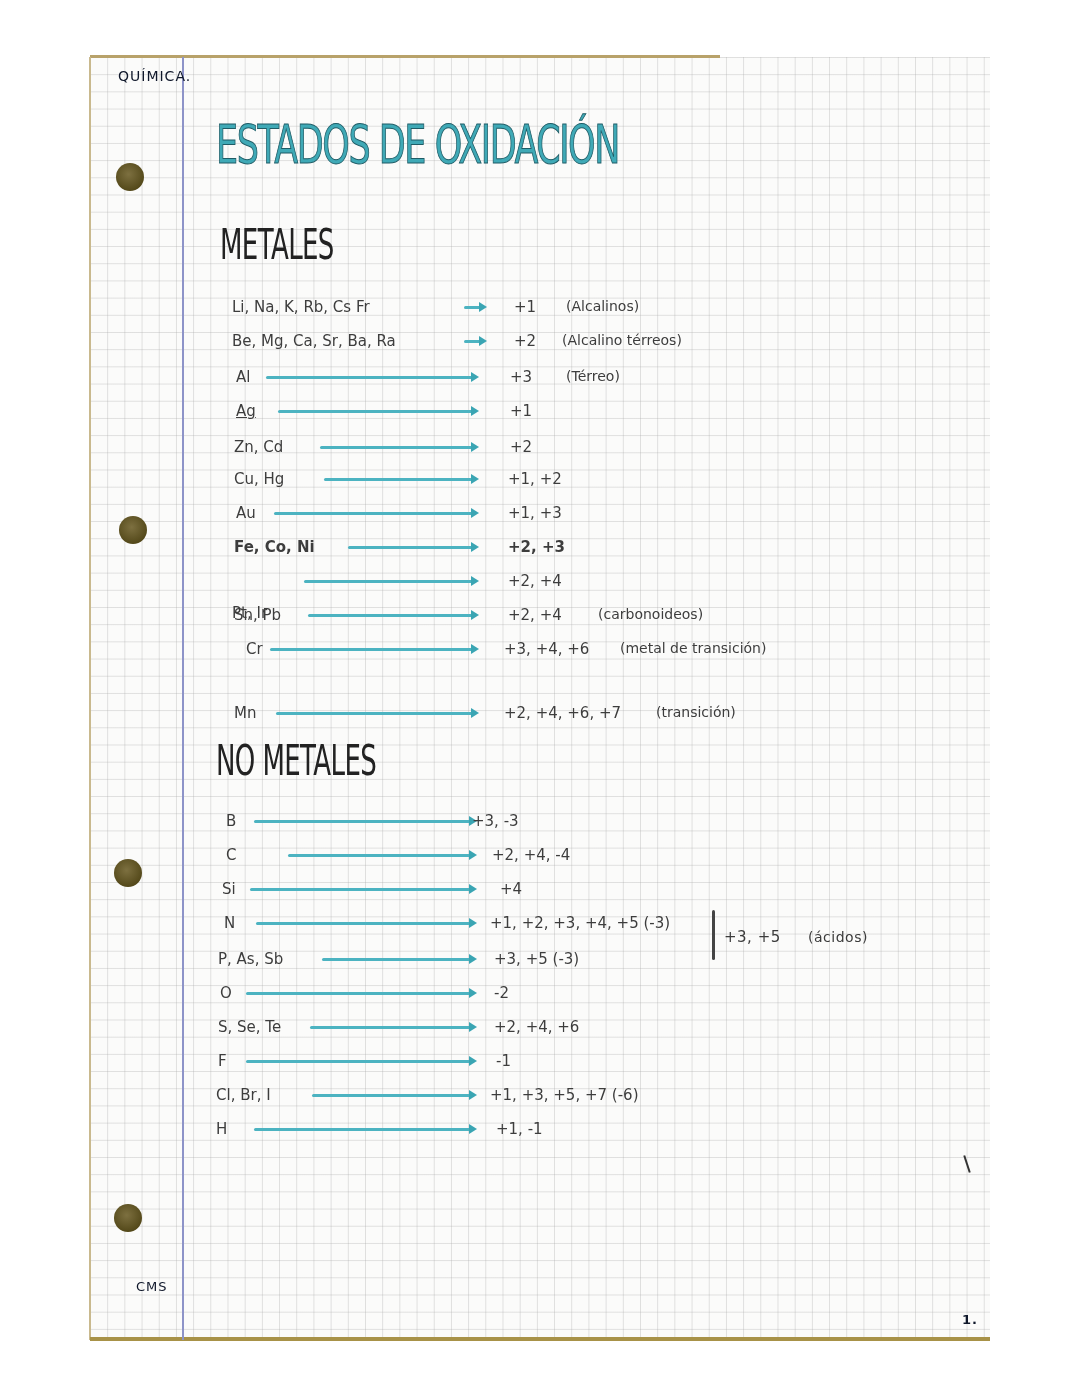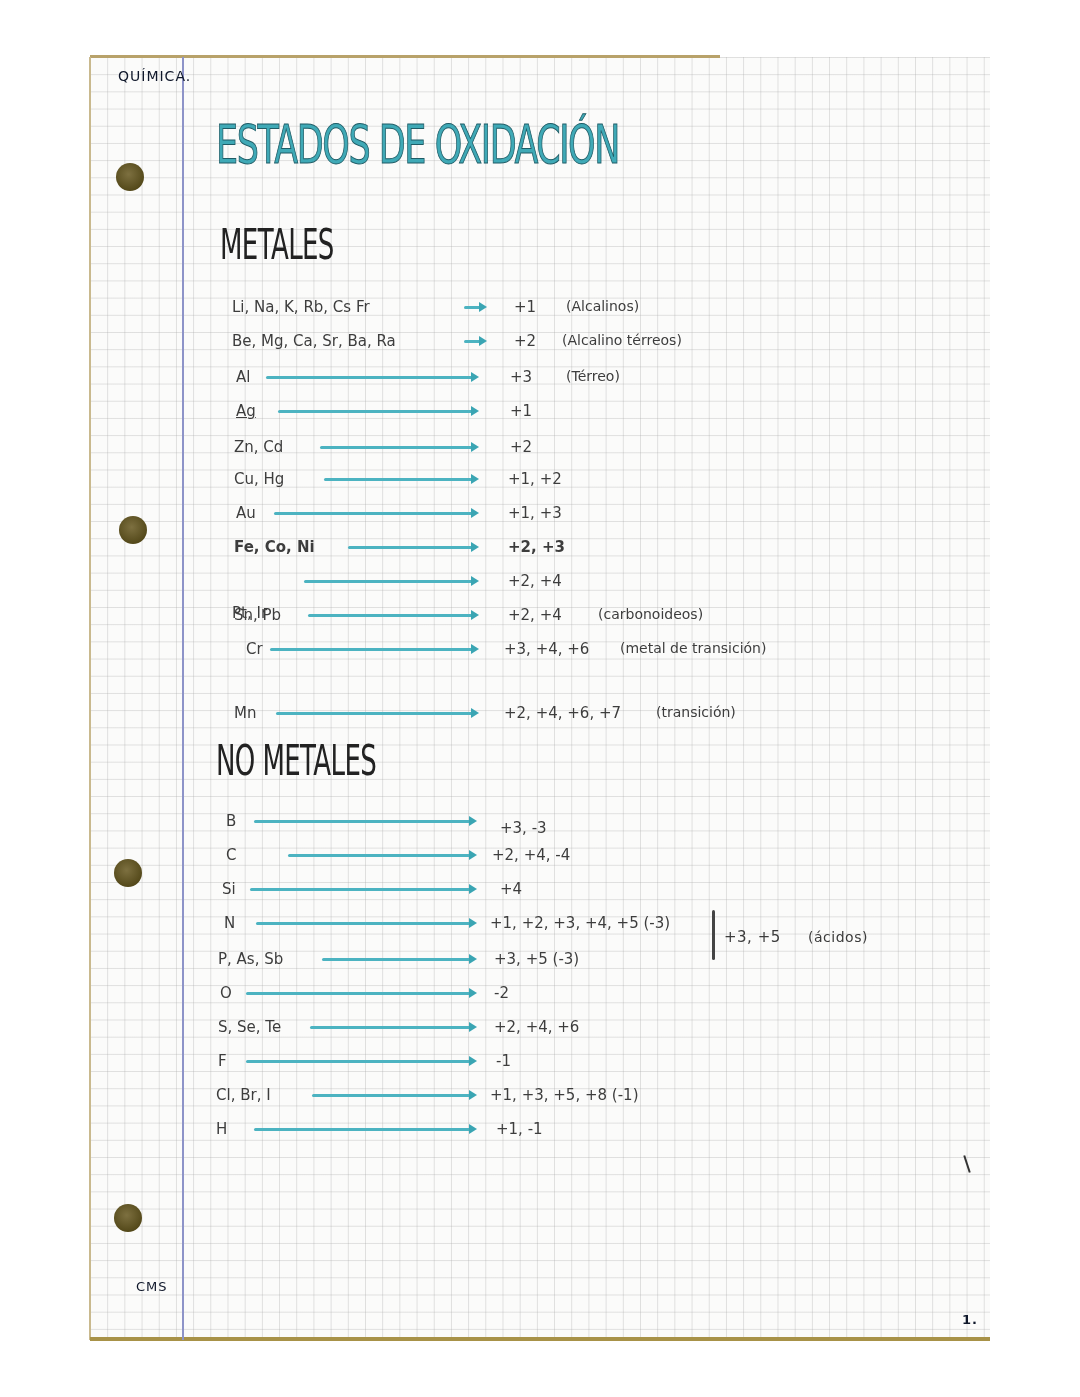--- a/index.html
+++ b/index.html
@@ -120,21 +120,21 @@
   <span class="arrow" style="left:276px;width:198px;"></span>
   <span class="val" style="left:504px;">+2, +4, +6, +7</span>
   <span class="note" style="left:656px;">(transición)</span>
 </div>
 
 <div class="section" style="left:216px;top:740px;">NO METALES</div>
 
 <div class="row" style="top:812px;">
   <span class="el" style="left:226px;">B</span>
   <span class="arrow" style="left:254px;width:218px;"></span>
-  <span class="val" style="left:500px;margin-top:7px;">+3, -3</span>
+  <span class="val" style="left:472px;">+3, -3</span>
 </div>
 <div class="row" style="top:846px;">
   <span class="el" style="left:226px;">C</span>
   <span class="arrow" style="left:288px;width:184px;"></span>
   <span class="val" style="left:492px;">+2, +4, -4</span>
 </div>
 <div class="row" style="top:880px;">
   <span class="el" style="left:222px;">Si</span>
   <span class="arrow" style="left:250px;width:222px;"></span>
   <span class="val" style="left:500px;">+4</span>
@@ -160,21 +160,21 @@
   <span class="val" style="left:494px;">+2, +4, +6</span>
 </div>
 <div class="row" style="top:1052px;">
   <span class="el" style="left:218px;">F</span>
   <span class="arrow" style="left:246px;width:226px;"></span>
   <span class="val" style="left:496px;">-1</span>
 </div>
 <div class="row" style="top:1086px;">
   <span class="el" style="left:216px;">Cl, Br, I</span>
   <span class="arrow" style="left:312px;width:160px;"></span>
-  <span class="val" style="left:490px;">+1, +3, +5, +8  (-1)</span>
+  <span class="val" style="left:490px;">+1, +3, +5, +7  (-6)</span>
 </div>
 <div class="row" style="top:1120px;">
   <span class="el" style="left:216px;">H</span>
   <span class="arrow" style="left:254px;width:218px;"></span>
   <span class="val" style="left:496px;">+1, -1</span>
 </div>
 
 <div class="brace"></div>
 <div class="hw brace-text">
   <span>+3, +5</span>

